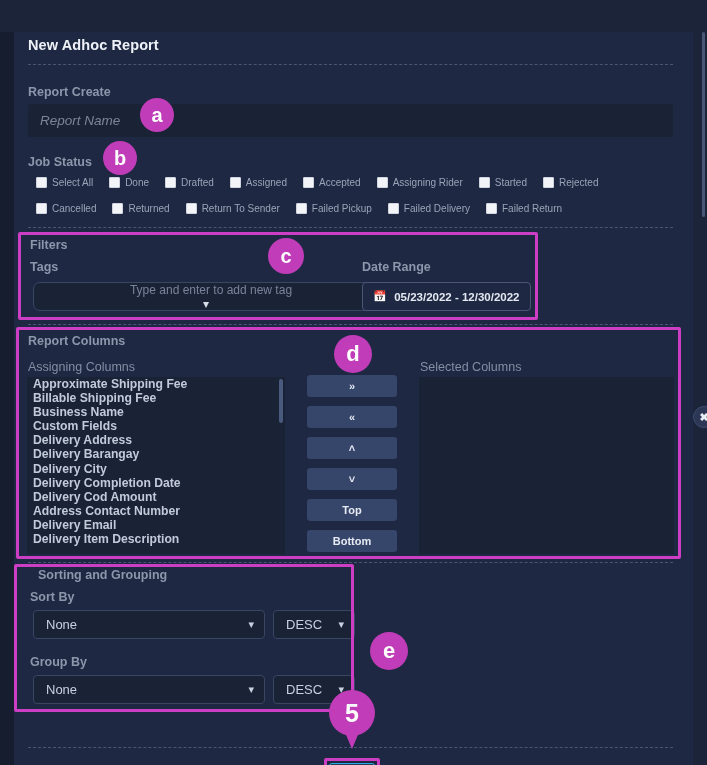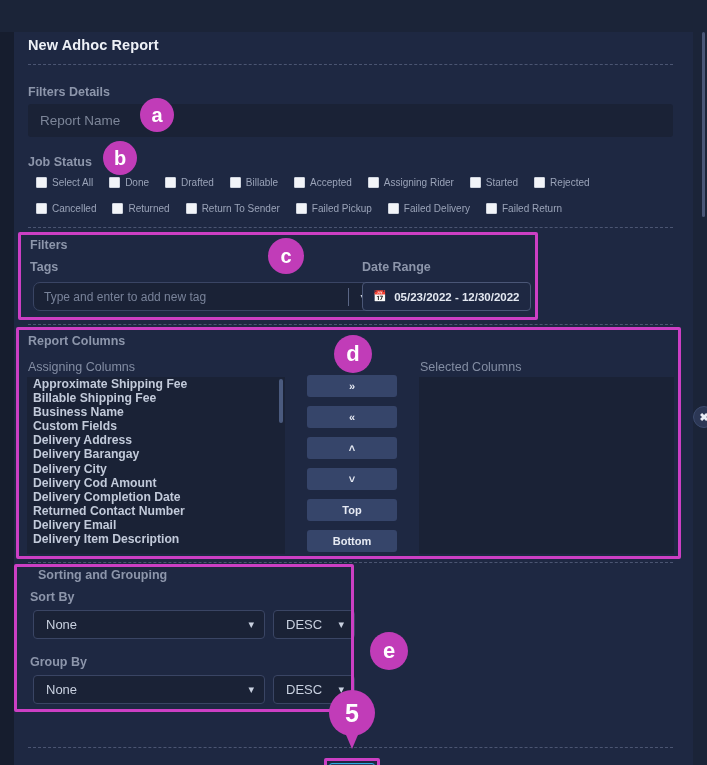--- a/index.html
+++ b/index.html
@@ -53,20 +53,21 @@
 
   .sec-label {
     position: absolute; color: #8d96ab; font-size: 12.5px; font-weight: bold;
   }
 
   .report-name-input {
     position: absolute; left: 28px; top: 72px; width: 645px; height: 33px;
     background: #1a2236; border: none; border-radius: 3px;
     color: #cfd6e4; font-size: 13.5px; font-family: "Liberation Sans", sans-serif;
     padding: 0 12px;
+    font-style: italic;
   }
   .report-name-input::placeholder { color: #7d8699; }
 
   
   .cb-row { position: absolute; display: flex; align-items: center; }
   .cb-item { display: flex; align-items: center; margin-right: 16px; }
   .cb-box {
     width: 11px; height: 11px; background: #f2f4f8;
     border: 1px solid #cfd4de; border-radius: 1px; margin-right: 5px;
     flex: none; cursor: pointer;
@@ -74,21 +75,21 @@
   .cb-text { color: #9aa3b8; font-size: 10px; font-weight: normal; white-space: nowrap; }
 
   
   .hl { position: absolute; border: 3px solid #cc3fc4; border-radius: 2px; pointer-events: none; z-index: 20; }
 
   
   .filters-box { position: absolute; left: 18px; top: 200px; width: 520px; height: 88px; }
   .tags-input {
     position: absolute; left: 33px; top: 250px; width: 346px; height: 29px;
     background: #1a2236; border: 1px solid #3a4564; border-radius: 7px;
-    display: flex; align-items: center;
+    display: flex; align-items: center; flex-direction: column;
   }
   .tags-ph { color: #79839a; font-size: 12px; padding-left: 10px; flex: 1; }
   .tags-sep { width: 1px; height: 18px; background: #5a6party; background: #5a6685; }
   .tags-caret { width: 29px; text-align: center; color: #d8dde8; font-size: 12px; }
 
   .daterange {
     position: absolute; left: 362px; top: 250px; width: 169px; height: 29px;
     background: #1e2842; border: 1px solid #4a5676; border-radius: 4px;
     display: flex; align-items: center; justify-content: center; gap: 7px;
     color: #e3e8f1; font-size: 11.5px; font-weight: bold; cursor: pointer;
@@ -174,40 +175,40 @@
 
 <div id="root">
 
   <div class="gutter"></div>
   <div class="panel"></div>
   <div class="right-strip"></div>
 
   <div class="title">New Adhoc Report</div>
   <div class="hr-dashed" style="top:32px"></div>
 
-  <div class="sec-label" style="left:28px; top:53px">Filters Details</div>
+  <div class="sec-label" style="left:28px; top:53px">Report Create</div>
   <input class="report-name-input" placeholder="Report Name" style="">
 
   <div class="sec-label" style="left:28px; top:123px">Job Status</div>
   <div class="cb-row" id="jobstatus-row1" style="left:36px; top:145px">
       <div class="cb-item">
         <span class="cb-box"></span>
         <span class="cb-text">Select All</span>
       </div>
       <div class="cb-item">
         <span class="cb-box"></span>
         <span class="cb-text">Done</span>
       </div>
       <div class="cb-item">
         <span class="cb-box"></span>
         <span class="cb-text">Drafted</span>
       </div>
       <div class="cb-item">
         <span class="cb-box"></span>
-        <span class="cb-text">Billable</span>
+        <span class="cb-text">Assigned</span>
       </div>
       <div class="cb-item">
         <span class="cb-box"></span>
         <span class="cb-text">Accepted</span>
       </div>
       <div class="cb-item">
         <span class="cb-box"></span>
         <span class="cb-text">Assigning Rider</span>
       </div>
       <div class="cb-item">
@@ -272,23 +273,23 @@
   <div class="sec-label" style="left:420px; top:328px; font-weight:normal; color:#838da3;">Selected Columns</div>
 
   <div class="listbox avail-list" id="avail-list">
       <div class="list-item">Approximate Shipping Fee</div>
       <div class="list-item">Billable Shipping Fee</div>
       <div class="list-item">Business Name</div>
       <div class="list-item">Custom Fields</div>
       <div class="list-item">Delivery Address</div>
       <div class="list-item">Delivery Barangay</div>
       <div class="list-item">Delivery City</div>
+      <div class="list-item">Delivery Completion Date</div>
       <div class="list-item">Delivery Cod Amount</div>
-      <div class="list-item">Delivery Completion Date</div>
-      <div class="list-item">Returned Contact Number</div>
+      <div class="list-item">Address Contact Number</div>
       <div class="list-item">Delivery Email</div>
       <div class="list-item">Delivery Item Description</div>
     </div>
   <div class="list-sb"></div>
   <div class="listbox sel-list" id="sel-list"></div>
 
   <div class="xfer-btns" id="xfer-btns">
       <button class="xbtn">»</button>
       <button class="xbtn">«</button>
       <button class="xbtn">˄</button>

